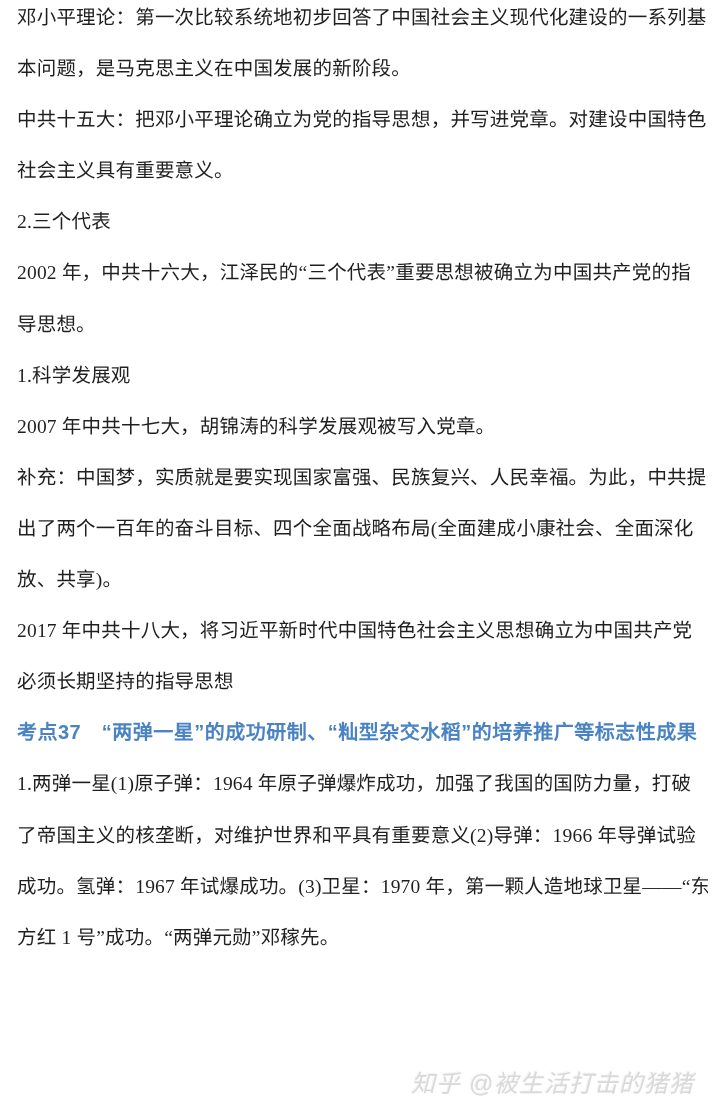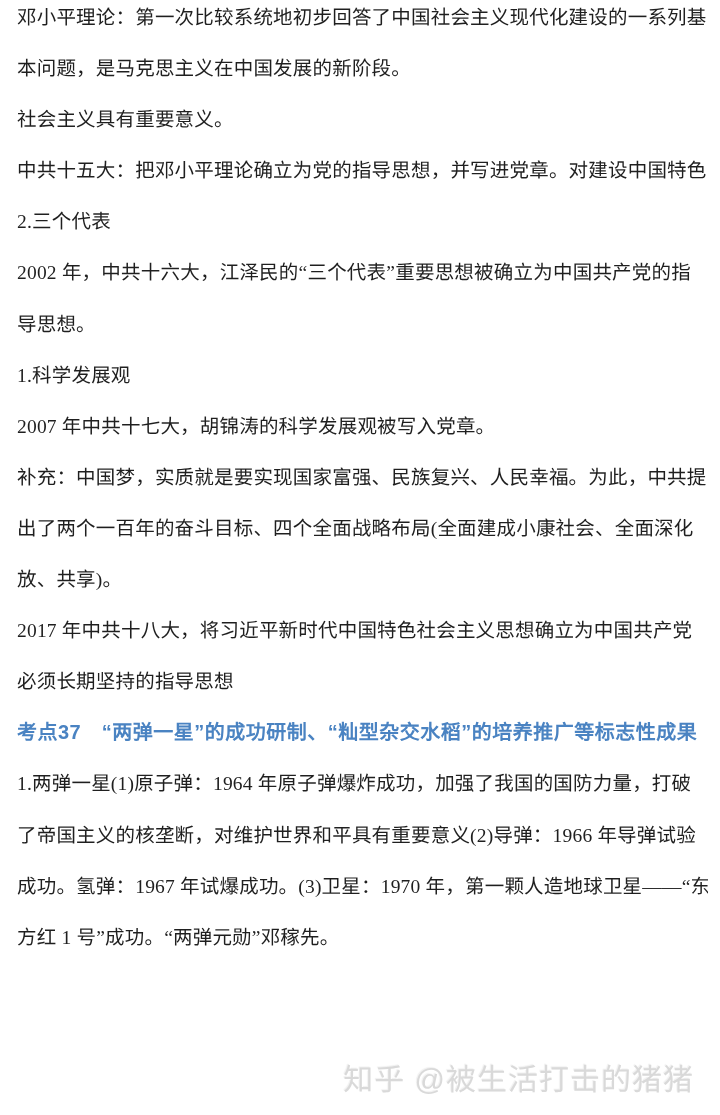--- a/index.html
+++ b/index.html
@@ -41,36 +41,37 @@
     font-weight: 700;
     font-size: 20px;
     color: var(--heading-color);
     letter-spacing: 0.5px;
   }
   .watermark {
     position: absolute;
     right: 14px;
     bottom: 16px;
     font-family: "Liberation Sans", "DejaVu Sans", sans-serif;
-    font-size: 30px;
+    font-size: 24px;
     letter-spacing: 1px;
     color: var(--watermark-color);
     text-shadow: 1px 1px 0 #ffffff, -1px -1px 1px rgba(0,0,0,0.06);
     user-select: none;
+    font-style: italic;
   }
 </style>
 </head>
 <body>
 
 <div class="page">
   <div class="doc">
       <div class="line body full">邓小平理论：第一次比较系统地初步回答了中国社会主义现代化建设的一系列基</div>
       <div class="line body">本问题，是马克思主义在中国发展的新阶段。</div>
+      <div class="line body full">中共十五大：把邓小平理论确立为党的指导思想，并写进党章。对建设中国特色</div>
       <div class="line body">社会主义具有重要意义。</div>
-      <div class="line body full">中共十五大：把邓小平理论确立为党的指导思想，并写进党章。对建设中国特色</div>
       <div class="line body">2.三个代表</div>
       <div class="line body full">2002 年，中共十六大，江泽民的“三个代表”重要思想被确立为中国共产党的指</div>
       <div class="line body">导思想。</div>
       <div class="line body">1.科学发展观</div>
       <div class="line body">2007 年中共十七大，胡锦涛的科学发展观被写入党章。</div>
       <div class="line body full">补充：中国梦，实质就是要实现国家富强、民族复兴、人民幸福。为此，中共提</div>
       <div class="line body full">出了两个一百年的奋斗目标、四个全面战略布局(全面建成小康社会、全面深化</div>
       <div class="line body">放、共享)。</div>
       <div class="line body full">2017 年中共十八大，将习近平新时代中国特色社会主义思想确立为中国共产党</div>
       <div class="line body">必须长期坚持的指导思想</div>

